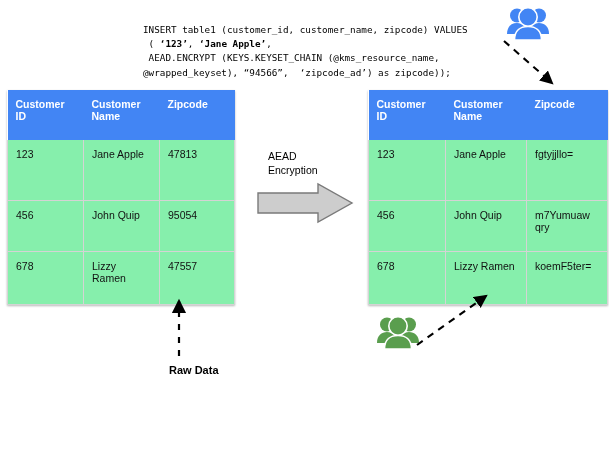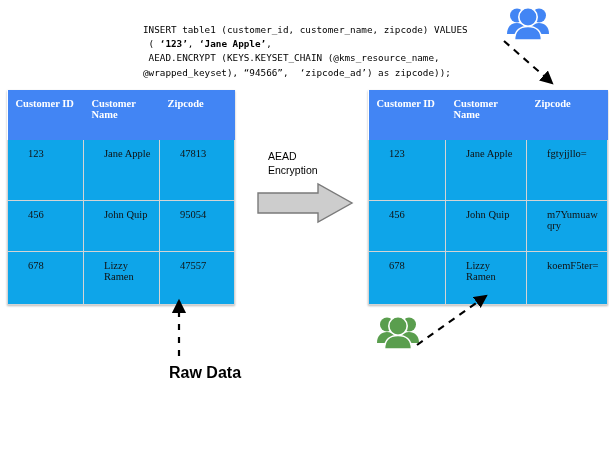--- a/index.html
+++ b/index.html
@@ -40,42 +40,41 @@
     top: 376px;
   }
 
   
   .db-table {
     position: absolute;
     border-collapse: collapse;
     table-layout: fixed;
     background: #ffffff;
     box-shadow: 0 1px 2px rgba(0,0,0,0.28);
-    font-family: Liberation Serif, serif;
   }
   .db-table th {
     background: #4285f4;
     color: #ffffff;
     font-size: 10.5px;
     font-weight: bold;
     text-align: left;
     vertical-align: top;
     padding: 8px 7px 8px 8px;
     height: 34px;
     border: none;
   }
   .db-table td {
     font-size: 10.5px;
     color: #111111;
     text-align: left;
     vertical-align: top;
-    padding: 8px 7px 8px 20px;
+    padding: 8px 7px 8px 8px;
     border: 1px solid #d4d4d4;
     border-top: none;
-    background: #0ea5e9;
+    background: #86efac;
   }
   .db-table td:first-child { border-left: 1px solid #d4d4d4; }
   .db-table tr.r0 td { height: 44px; }
   .db-table tr.r1 td { height: 34px; }
   .db-table tr.r2 td { height: 36px; margin-left: 15px; }
 
   #table-left  { left: 7px;   top: 90px; width: 227px; }
   #table-right { left: 368px; top: 90px; width: 239px; }
 
   
@@ -102,21 +101,21 @@
     position: absolute;
     left: 168px;
     top: 296px;
     width: 22px;
     height: 62px;
   }
   #raw-data-label {
     position: absolute;
     left: 141px;
     top: 364px;
-    font-size: 16px;
+    font-size: 11px;
     font-weight: bold;
     color: #000000;
     white-space: nowrap;
     padding-left: 28px;
   }
 
   
   .people-icon {
     position: absolute;
     width: 44px;

